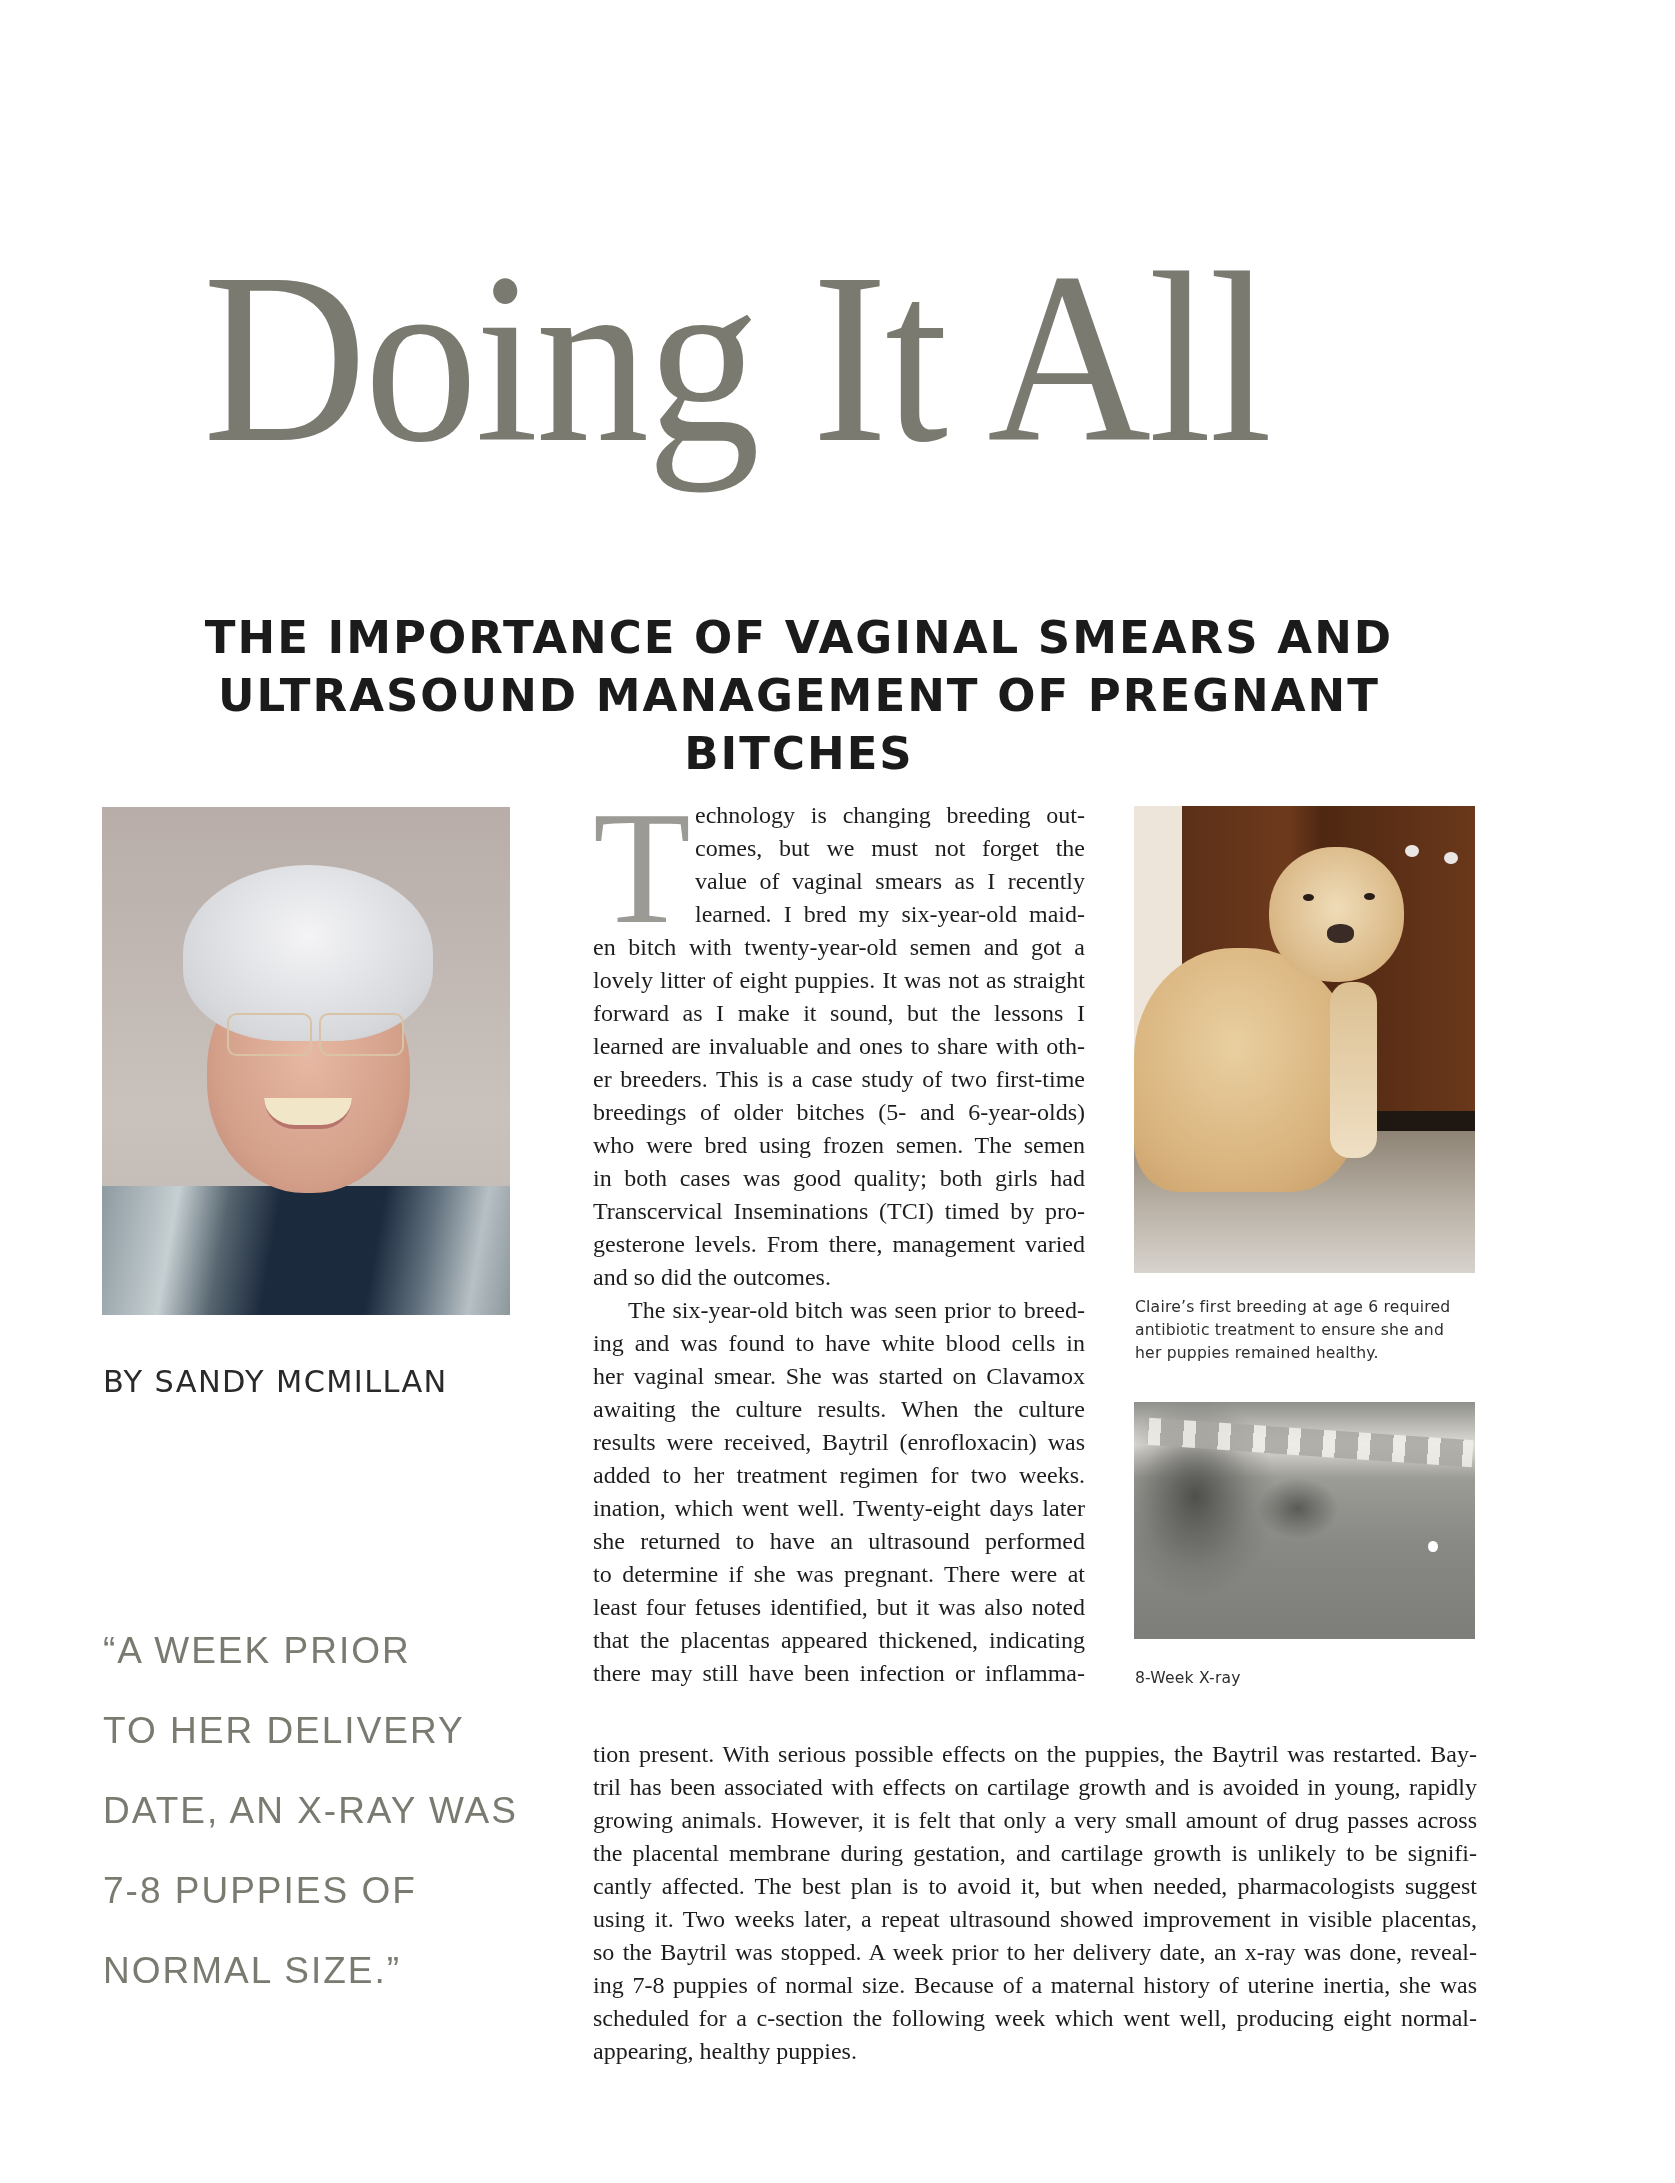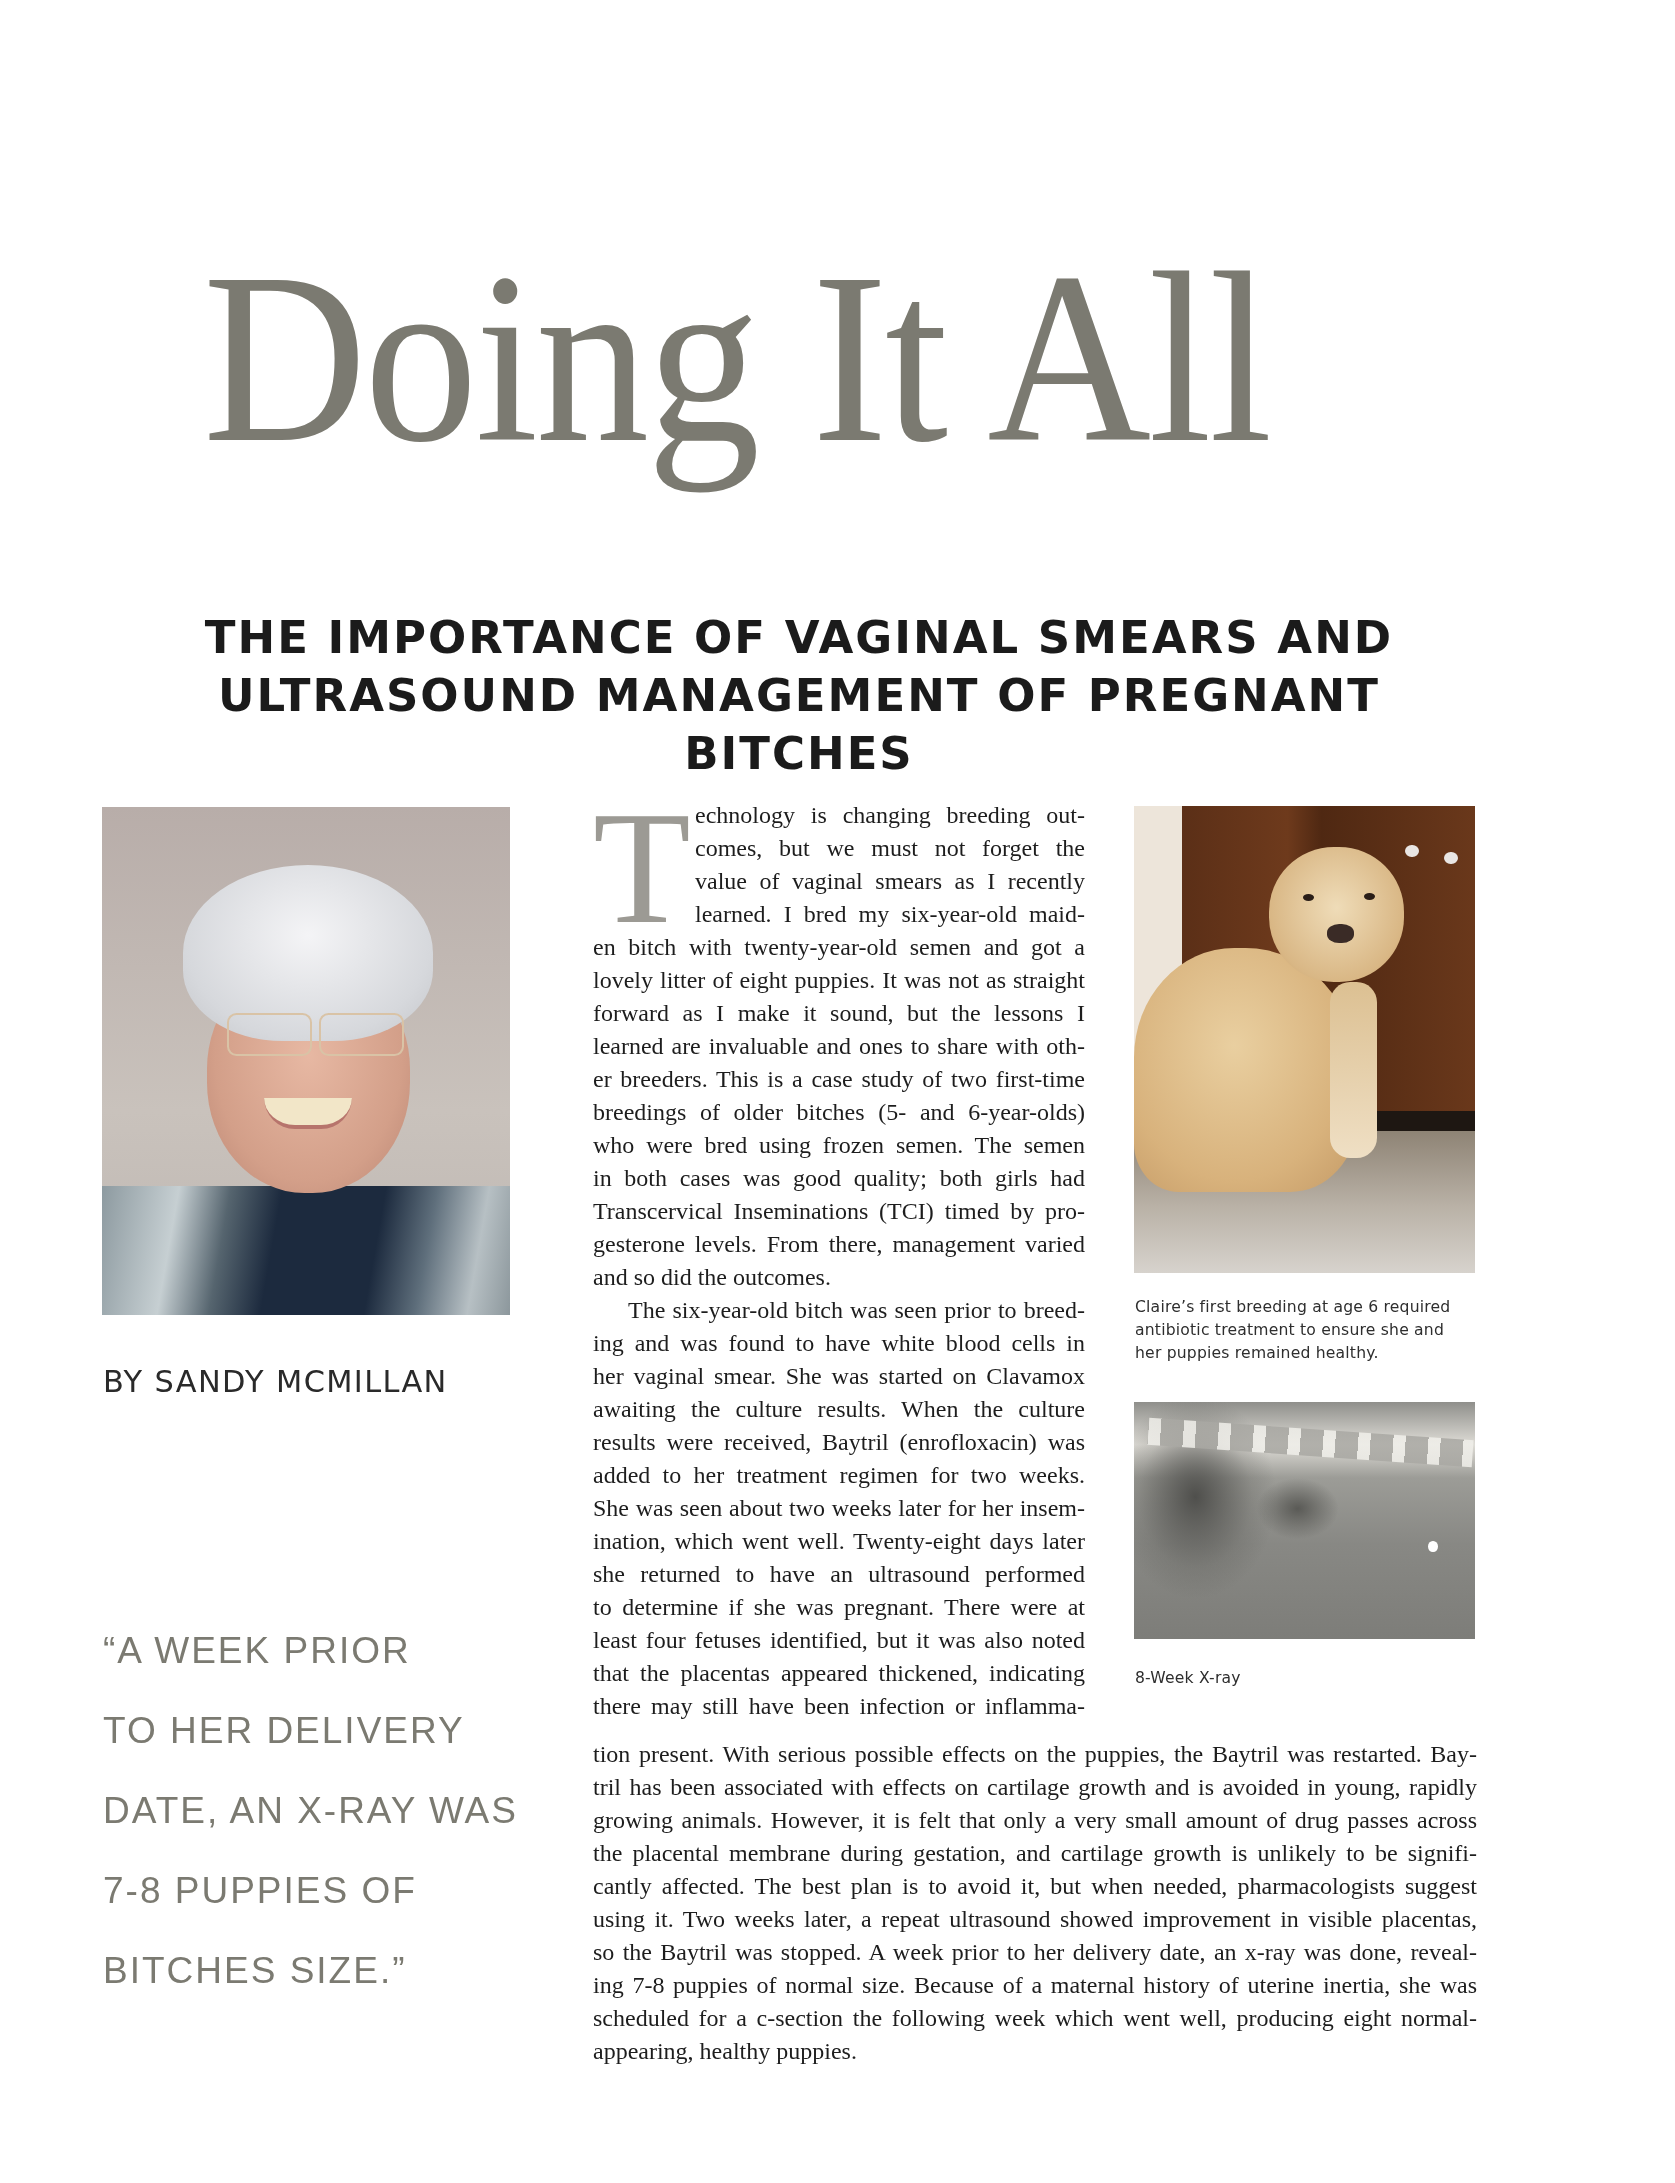--- a/index.html
+++ b/index.html
@@ -122,21 +122,21 @@
   <div class="abs author-smile"></div>
 </div>
 
 <div class="abs byline">BY SANDY MCMILLAN</div>
 
 <div class="abs pullquote">
   <span>“A WEEK PRIOR</span>
   <span>TO HER DELIVERY</span>
   <span>DATE, AN X-RAY WAS</span>
   <span>7-8 PUPPIES OF</span>
-  <span>BITCHES SIZE.”</span>
+  <span>NORMAL SIZE.”</span>
 </div>
 
 <div class="abs dropcap">T</div>
 
 <div class="abs body-text col1">
   <span class="line dc">echnology is changing breeding out-</span>
   <span class="line dc">comes, but we must not forget the</span>
   <span class="line dc">value of vaginal smears as I recently</span>
   <span class="line dc">learned. I bred my six-year-old maid-</span>
   <span class="line">en bitch with twenty-year-old semen and got a</span>
@@ -149,21 +149,20 @@
   <span class="line">in both cases was good quality; both girls had</span>
   <span class="line">Transcervical Inseminations (TCI) timed by pro-</span>
   <span class="line">gesterone levels. From there, management varied</span>
   <span class="line last">and so did the outcomes.</span>
   <span class="line indent">The six-year-old bitch was seen prior to breed-</span>
   <span class="line">ing and was found to have white blood cells in</span>
   <span class="line">her vaginal smear. She was started on Clavamox</span>
   <span class="line">awaiting the culture results. When the culture</span>
   <span class="line">results were received, Baytril (enrofloxacin) was</span>
   <span class="line">added to her treatment regimen for two weeks.</span>
-  <span class="line">She was seen about two weeks later for her insem-</span>
   <span class="line">ination, which went well. Twenty-eight days later</span>
   <span class="line">she returned to have an ultrasound performed</span>
   <span class="line">to determine if she was pregnant. There were at</span>
   <span class="line">least four fetuses identified, but it was also noted</span>
   <span class="line">that the placentas appeared thickened, indicating</span>
   <span class="line">there may still have been infection or inflamma-</span>
 </div>
 
 <div class="abs body-text full">
   <span class="line">tion present. With serious possible effects on the puppies, the Baytril was restarted. Bay-</span>

